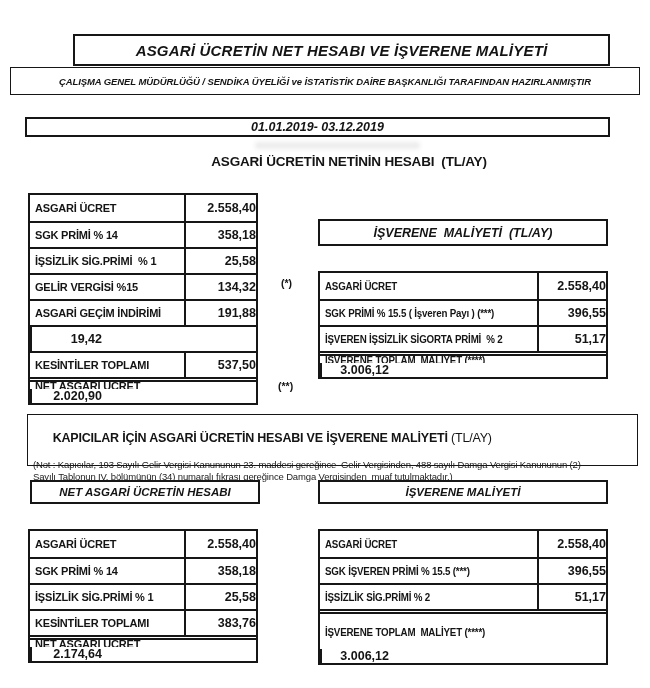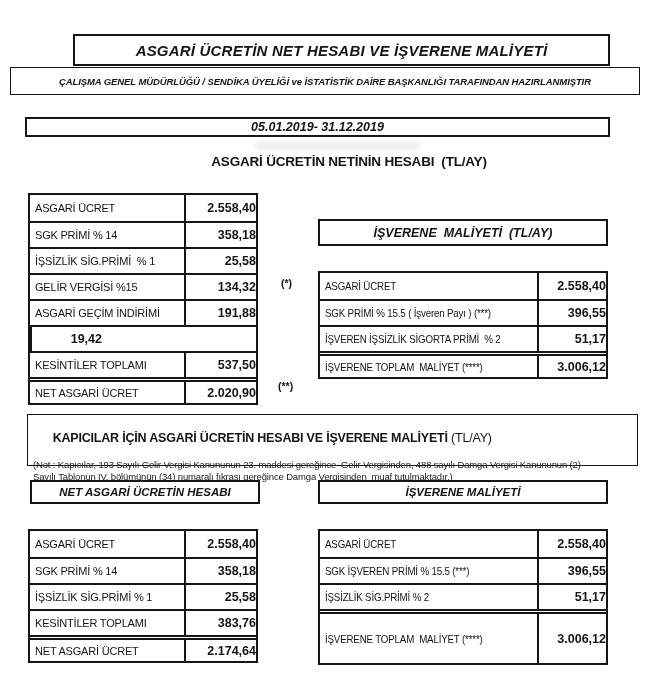--- a/index.html
+++ b/index.html
@@ -12,25 +12,25 @@
   .bx {
     border:2px solid #161616; background:#ffffff;
     display:flex; align-items:center; justify-content:center;
     font-weight:bold; white-space:pre; text-align:center;font-style:italic;
   }
   .bx.thin { border-width:1.5px; }
   
   .tbl { border:2px solid #161616; background:#ffffff; }
   .trow { display:flex; box-sizing:border-box; height:26px; border-top:2px solid #161616; }
   .trow.first { border-top:0; }
-  .trow.dbl { border-top:5px double #161616; }
+  .trow.dbl { border-top:5px double #161616;flex-direction:column; }
   .trow.tall { height:54px; }
   .tl {
     flex:1; display:flex; align-items:center; padding:0 12px 0 5px;
-    font-weight:normal; font-size:11px; letter-spacing:-0.2px; white-space:pre; overflow:hidden;
+    font-weight:bold; font-size:11px; letter-spacing:-0.2px; white-space:pre; overflow:hidden;
   }
   .tl .cond { display:inline-block; transform:scaleX(0.93); transform-origin:left center; white-space:pre; }
   .emp .tl { font-size:10.5px; }
   .tv {
     width:70px; border-left:2px solid #161616; display:flex; align-items:center;
     justify-content:flex-end; font-weight:bold; font-size:12.5px; white-space:pre;
   }
   .emp .tv { width:67px; }
   
   .center-line { width:100%; text-align:center; font-weight:bold; white-space:pre; }
@@ -48,21 +48,21 @@
 
   <div class="abs bx" style="left:73px; top:34px; width:537px; height:32px; font-size:15px; letter-spacing:0.2px;">
     <span>ASGARİ ÜCRETİN NET HESABI VE İŞVERENE MALİYETİ</span>
   </div>
 
   <div class="abs bx thin" style="left:10px; top:67px; width:630px; height:28px; font-size:9.5px; letter-spacing:-0.1px;">
     <span>ÇALIŞMA GENEL MÜDÜRLÜĞÜ / SENDİKA ÜYELİĞİ ve İSTATİSTİK DAİRE BAŞKANLIĞI TARAFINDAN HAZIRLANMIŞTIR</span>
   </div>
 
   <div class="abs bx" style="left:25px; top:117px; width:585px; height:20px; font-size:12.5px;">
-    <span>05.01.2019- 31.12.2019</span>
+    <span>01.01.2019- 03.12.2019</span>
   </div>
   <div class="abs artifact" style="left:255px; top:142px; width:165px; height:7px;"></div>
 
   <div class="abs center-line" style="left:0px; top:154px; font-size:13.5px; letter-spacing:-0.2px;padding-left:48px;">ASGARİ ÜCRETİN NETİNİN HESABI  (TL/AY)</div>
 
   <div class="abs tbl" style="left:28px; top:193px; width:230px;">
     <div class="trow first">
       <div class="tl">ASGARİ ÜCRET</div>
       <div class="tv">2.558,40</div>
     </div>

